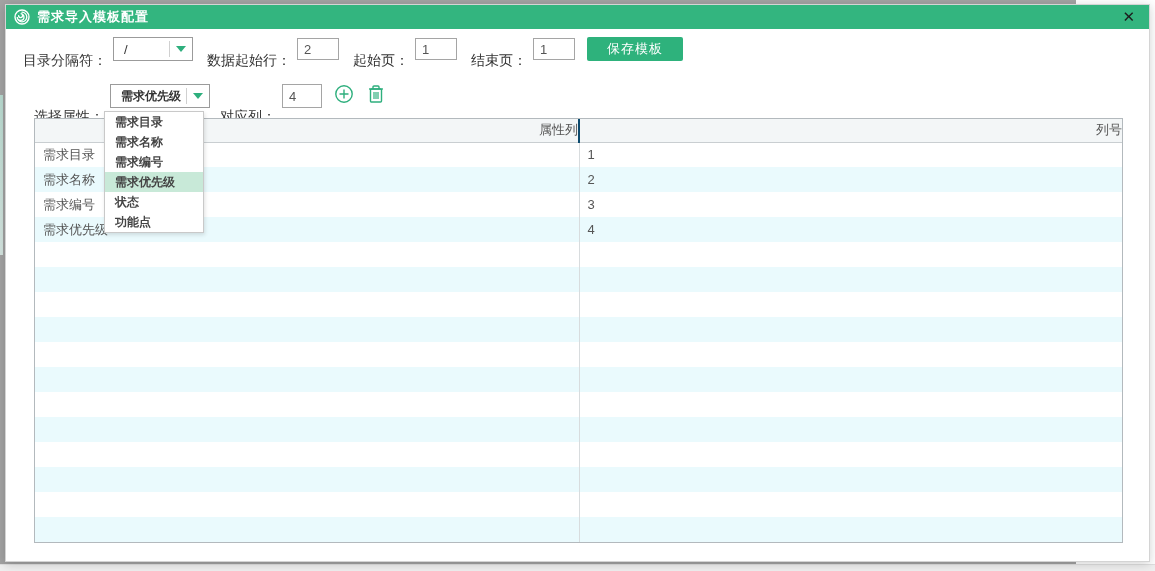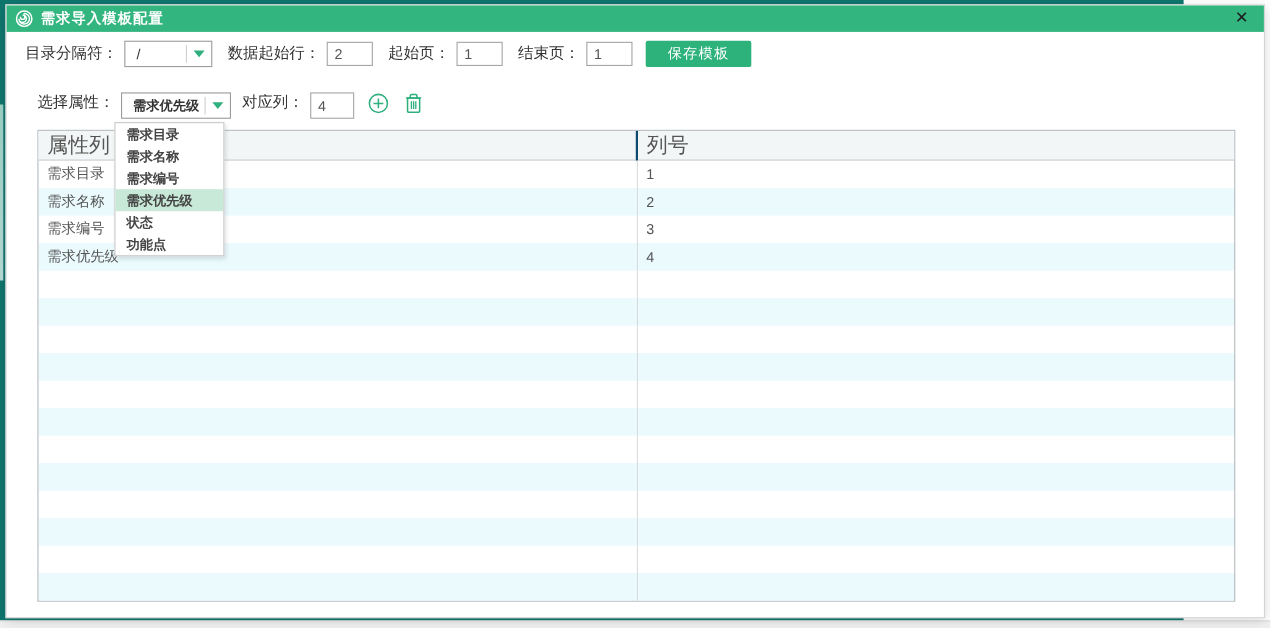--- a/index.html
+++ b/index.html
@@ -1,39 +1,39 @@
 <!DOCTYPE html>
 <html><head>
 <meta charset="utf-8">
 <style>
   * { margin:0; padding:0; box-sizing:border-box; }
   html,body { width:1155px; height:571px; overflow:hidden;
     font-family:"Liberation Sans","DejaVu Sans",sans-serif; background:#fff; }
-  #stage { position:relative; width:1076px; height:571px; background:#0f766e; }
+  #stage { position:relative; width:1076px; height:571px; background:#a3a3a3; }
 
   
   .edge-sliver { position:absolute; left:0; top:95px; width:3px; height:160px;
     background:linear-gradient(#bfe9dc,#e2f6f0); opacity:.8; }
   .bottom-strip { position:absolute; left:0; bottom:0; width:1155px; height:7px;
     background:#efefef; border-top:1px solid #e0e0e0; }
 
   
   .modal { position:absolute; left:5px; top:4px; width:1145px; height:558px;
     background:#fff; border:1px solid #d4d4d4; box-shadow:0 2px 10px rgba(0,0,0,.18); }
 
   .titlebar { height:24px; display:flex; align-items:center; padding:0 8px; }
   .titlebar .swirl { width:16px; height:16px; margin-right:7px; flex:0 0 auto; }
   .titlebar .title { color:#fff; font-size:13px; font-weight:bold; letter-spacing:1px; flex:1; }
   .titlebar .close { color:#1c1c1c; font-size:15px; font-weight:bold; cursor:pointer;
     padding:0 6px; line-height:24px; }
 
   
   .toolbar { position:absolute; left:17px; top:31px; height:26px;
     display:flex; align-items:center; font-size:14px; color:#333; }
-  .lbl { margin-right:6px; white-space:nowrap; }
+  .lbl { margin-right:6px; white-space:nowrap;margin-top:24px; }
   .gap { width:14px; }
 
   .selectbox { display:flex; align-items:center; border:1px solid #9b9b9b;
     background:#fff; height:24px; cursor:pointer; }
   .selectbox .val { flex:1; padding-left:10px; font-size:13px; color:#333; }
   .selectbox .sep { width:1px; height:16px; background:#d0d0d0; }
   .selectbox .tri { width:22px; display:flex; justify-content:center; align-items:center; }
   .tri-shape { width:0; height:0; border-left:5px solid transparent;
     border-right:5px solid transparent; border-top:6px solid #2eaf7d; }
 
@@ -59,21 +59,21 @@
   .dd-option { height:20px; line-height:20px; padding-left:10px; font-size:12px;
     font-weight:bold; color:#444; cursor:pointer; white-space:nowrap; }
   .dd-option.selected { background:#c8e9d8; }
 
   
   .table-wrap { position:absolute; left:28px; top:113px; width:1089px;
     border:1px solid #b3b9bd; background:#fff; }
   table.attr-table { width:100%; border-collapse:collapse; table-layout:fixed; }
   .attr-table col.c1 { width:544px; }
   .attr-table th { height:23px; background:#f3f6f7; border-bottom:1px solid #c9ced1;
-    font-size:19px; font-weight:normal; color:#555; text-align:left; padding-left:8px; }
+    font-size:13px; font-weight:normal; color:#555; text-align:right; padding-left:8px; }
   .attr-table th + th { border-left:2px solid #0c4a6e; }
   .attr-table td { height:25px; font-size:13px; color:#555; padding-left:8px;
     overflow:hidden; white-space:nowrap; }
   .attr-table td + td { border-left:1px solid #d8dcde; }
   .attr-table tbody tr:nth-child(even) td { background:#eafafd; }
 </style>
 </head>
 <body>
 
 <div id="stage">

